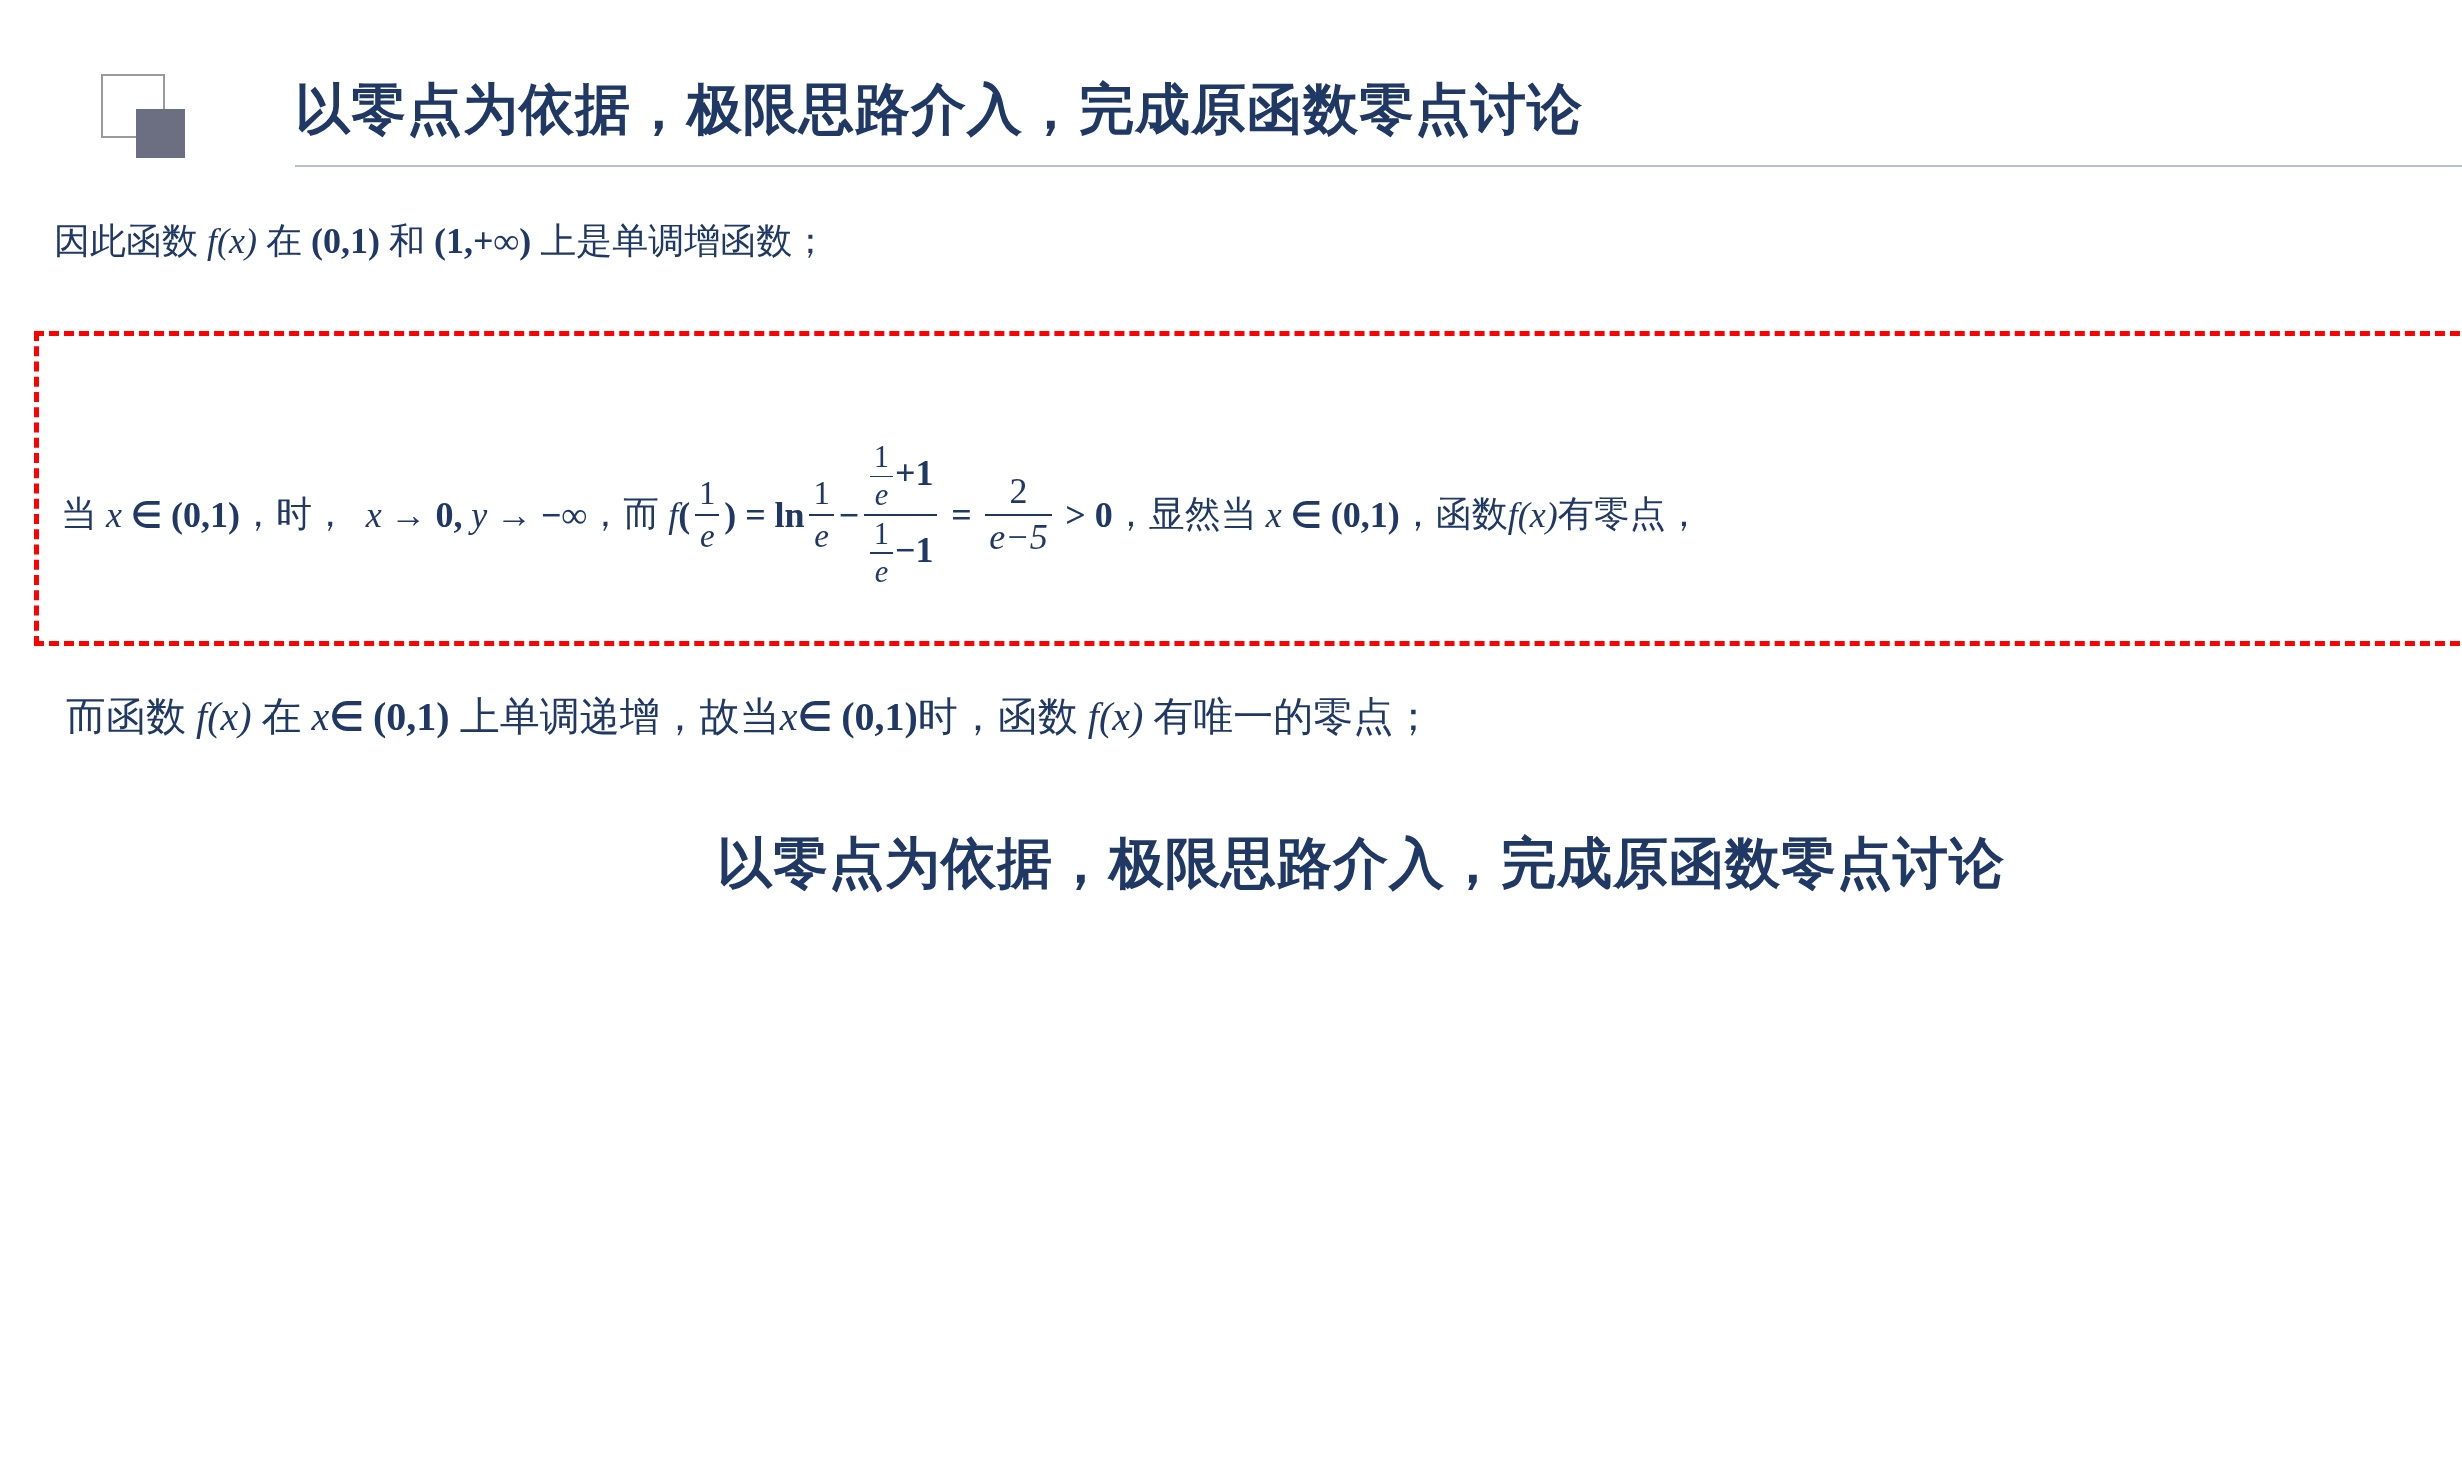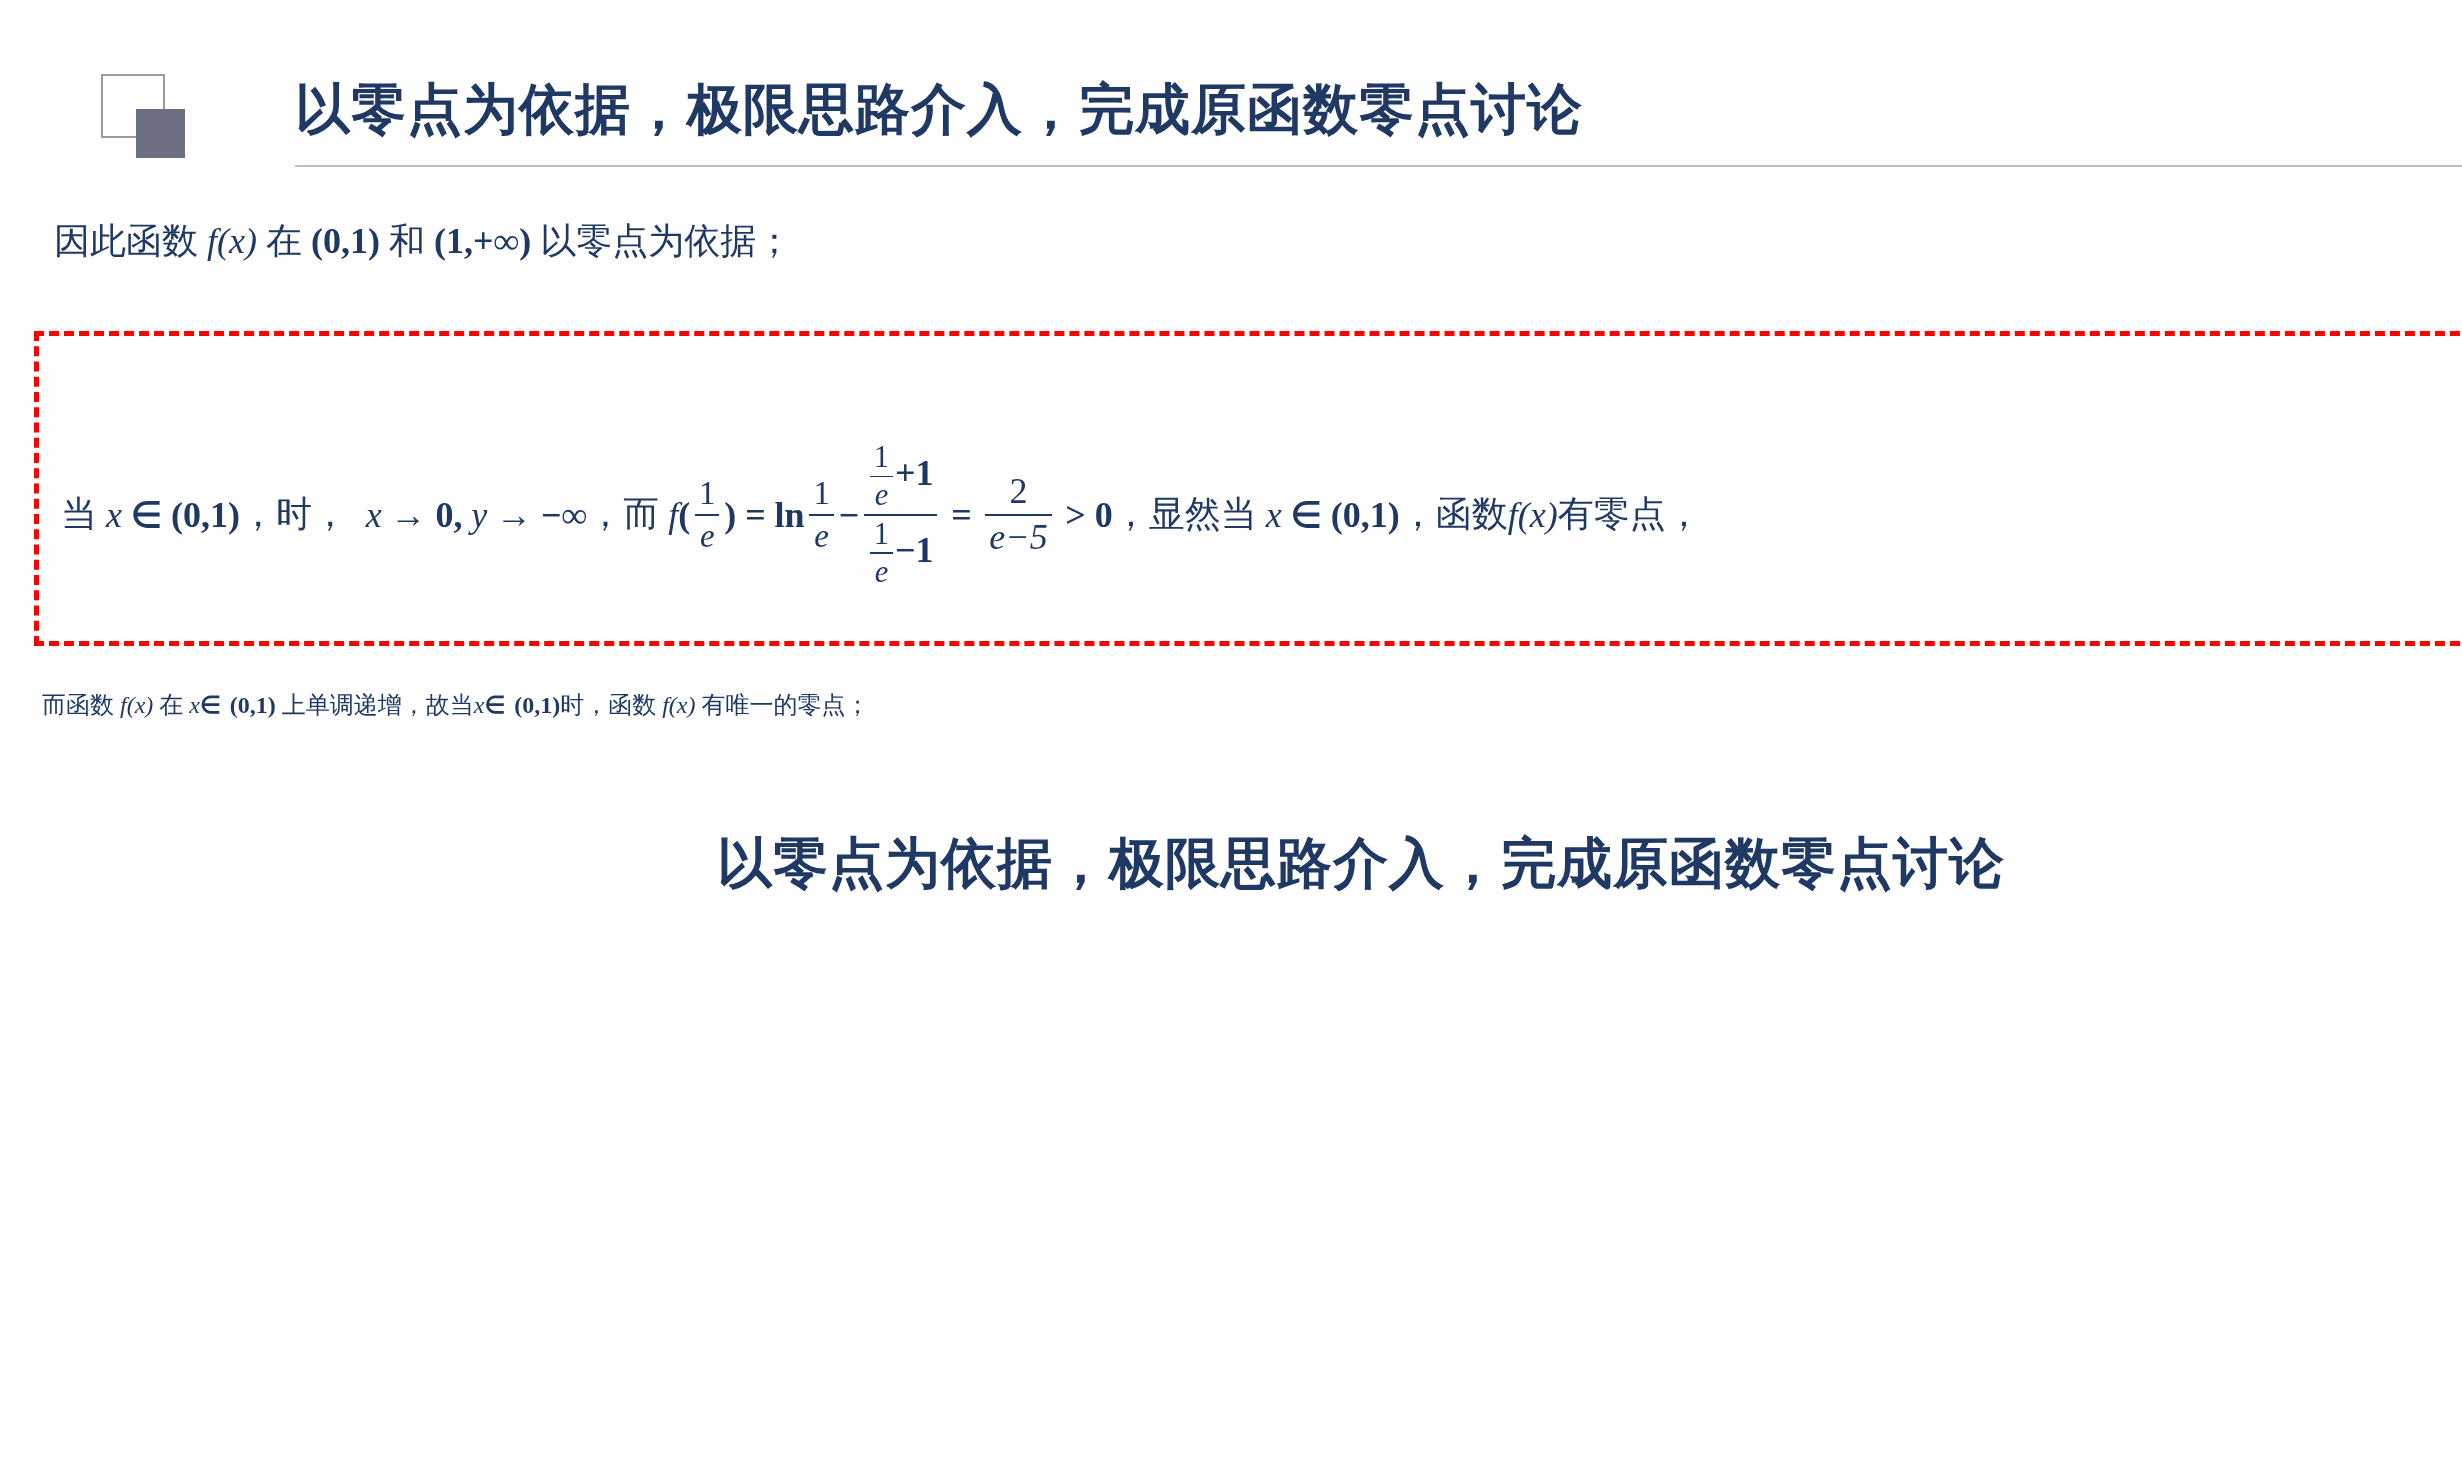--- a/index.html
+++ b/index.html
@@ -79,23 +79,23 @@
     font-family: "Liberation Serif", serif;
     color: #1f3864;
     white-space: nowrap;
   }
   .line-1 {
     left: 54px;
     top: 217px;
     font-size: 36px;
   }
   .line-3 {
-    left: 42px;
+    left: 66px;
     top: 689px;
-    font-size: 24px;
+    font-size: 40px;
   }
   .math {
     font-style: italic;
     font-family: "Liberation Serif", serif;
   }
   .up {
     font-style: normal;
     font-weight: bold;
   }
 
@@ -180,21 +180,21 @@
   <div class="header">
     <div class="logo-mark">
       <div class="logo-square-outline"></div>
       <div class="logo-square-filled"></div>
     </div>
     <div class="header-title">以零点为依据，极限思路介入，完成原函数零点讨论</div>
     <div class="header-rule"></div>
   </div>
 
   <div class="line line-1">
-    <span class="seg">因此函数 </span><span class="math">f</span><span class="math">(x)</span><span class="seg"> 在 </span><span class="up">(0,1)</span><span class="seg"> 和 </span><span class="up">(1,+∞)</span><span class="seg"> 以零点为依据；</span>
+    <span class="seg">因此函数 </span><span class="math">f</span><span class="math">(x)</span><span class="seg"> 在 </span><span class="up">(0,1)</span><span class="seg"> 和 </span><span class="up">(1,+∞)</span><span class="seg"> 上是单调增函数；</span>
   </div>
 
   <div class="highlight-box">
     <div class="boxed-line">
       <span class="seg">当</span>
         <span class="sp-s"></span>
         <span class="math">x</span>
         <span class="sp-s"></span>
         <span class="up">∈</span>
         <span class="sp-s"></span>

